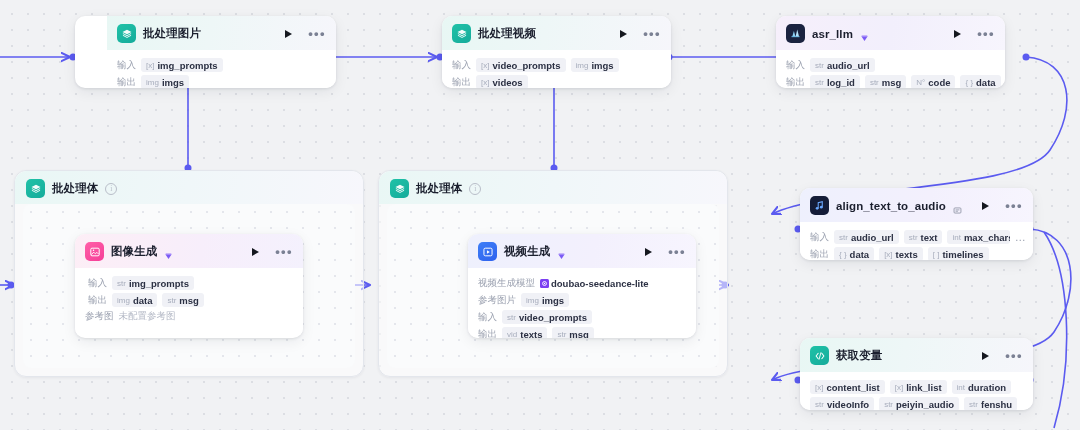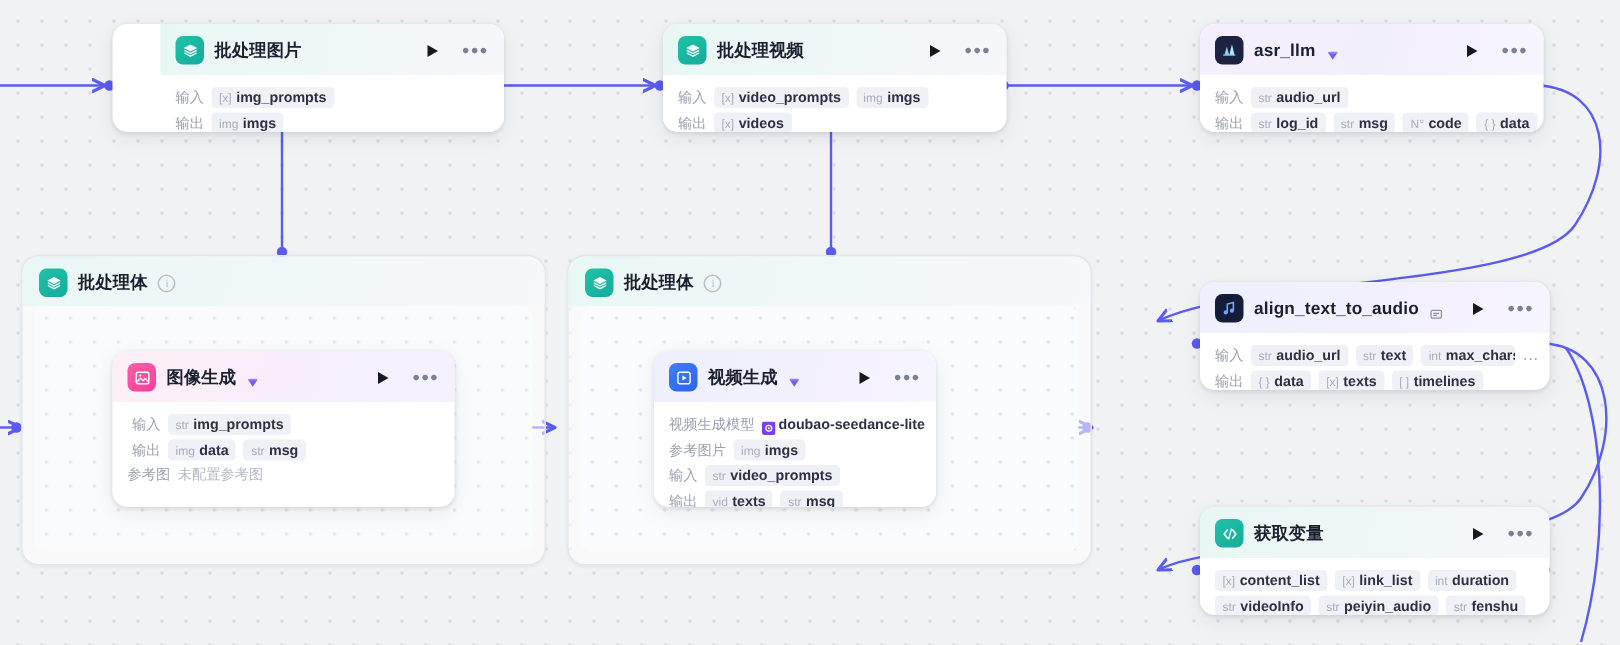--- a/index.html
+++ b/index.html
@@ -36,21 +36,21 @@
   .play{width:0;height:0;border-left:7px solid #15181f;border-top:4.5px solid transparent;
         border-bottom:4.5px solid transparent;margin-right:9px;}
   .dots3{color:#7b8194;font-size:13px;letter-spacing:1.4px;line-height:6px;font-weight:bold;}
   .nbody{padding:5px 10px 9px 10px;background:#fff;}
   .row{display:flex;align-items:center;gap:5px;margin:3px 0;flex-wrap:nowrap;}
   .rlabel{font-size:9.5px;color:#9aa0af;white-space:nowrap;flex:0 0 auto;}
   .rlabel.w{min-width:22px;text-align:right;}
   .tag{display:inline-flex;align-items:center;gap:3px;background:#f0f1f6;border-radius:3px;
        padding:1.5px 5px;font-size:9.5px;color:#2b3043;font-weight:bold;white-space:nowrap;max-width:100%;}
   .tag .ty{font-size:8px;color:#a7adbc;font-weight:normal;}
-  .tag.plainbg{background:transparent;padding:1.5px 0;align-items:flex-end;}
+  .tag.plainbg{background:transparent;padding:1.5px 0;}
   .tag .ic{width:8px;height:8px;display:inline-block;flex:0 0 8px;}
   .muted{font-size:9.5px;color:#b3b8c5;}
   .ellip{color:#9aa0af;font-size:11px;letter-spacing:1.2px;}
   .container{position:absolute;background:rgba(255,255,255,.55);border:1px solid #e3e6ec;
              border-radius:12px;box-shadow:0 1px 3px rgba(18,22,44,.06);}
   .chead{display:flex;align-items:center;gap:7px;padding:8px 11px 6px 11px;
          background:linear-gradient(100deg,#e9f7f5 0%,#f0f7f9 50%,#f7f7fc 100%);
          border-radius:12px 12px 0 0;}
   .cbody{position:absolute;left:8px;right:8px;top:33px;bottom:8px;background:#fafbfc;
          border-radius:8px;
@@ -204,21 +204,21 @@
       <div class="row">
         <span class="rlabel">输出</span>
         <span class="tag">
             <span class="ty">[x]</span>
             <span>videos</span>
           </span>
       </div>
     </div>
   </div>
 
-  <div class="node" style="left:800px;top:16px;width:229px;height:72px;">
+  <div class="node" style="left:776px;top:16px;width:229px;height:72px;">
     <div class="nhead violet">
       <span class="nicon ic-navy">
         <svg width="13" height="13" viewBox="0 0 16 16">
             <path d="M4 12 6 5 8 12Z" fill="#8fd2f5"></path>
             <path d="M8 12 10.2 3 12.4 12Z" fill="#b9e4fb"></path>
             <rect x="3" y="11.4" width="10" height="1.1" fill="#6fc3ee"></rect>
           </svg>
       </span>
       <span class="ntitle">asr_llm</span>
       <span class="badge-dia">
@@ -400,21 +400,21 @@
             <span>msg</span>
           </span>
       </div>
       <div class="row">
         <span class="rlabel">参考图</span>
         <span class="muted">未配置参考图</span>
       </div>
     </div>
   </div>
 
-  <div class="node" style="left:436px;top:234px;width:188px;height:104px;">
+  <div class="node" style="left:468px;top:234px;width:228px;height:104px;">
     <div class="nhead blueh">
       <span class="nicon ic-blue">
         <svg width="12" height="12" viewBox="0 0 16 16">
             <rect x="2.6" y="2.9" width="10.8" height="10.2" rx="1.8" fill="none" stroke="#fff" stroke-width="1.3"></rect>
             <path d="M6.6 5.8 10.4 8l-3.8 2.2Z" fill="#fff"></path>
           </svg>
       </span>
       <span class="ntitle">视频生成</span>
       <span class="badge-dia">
         <svg width="9" height="9" viewBox="0 0 12 12">

